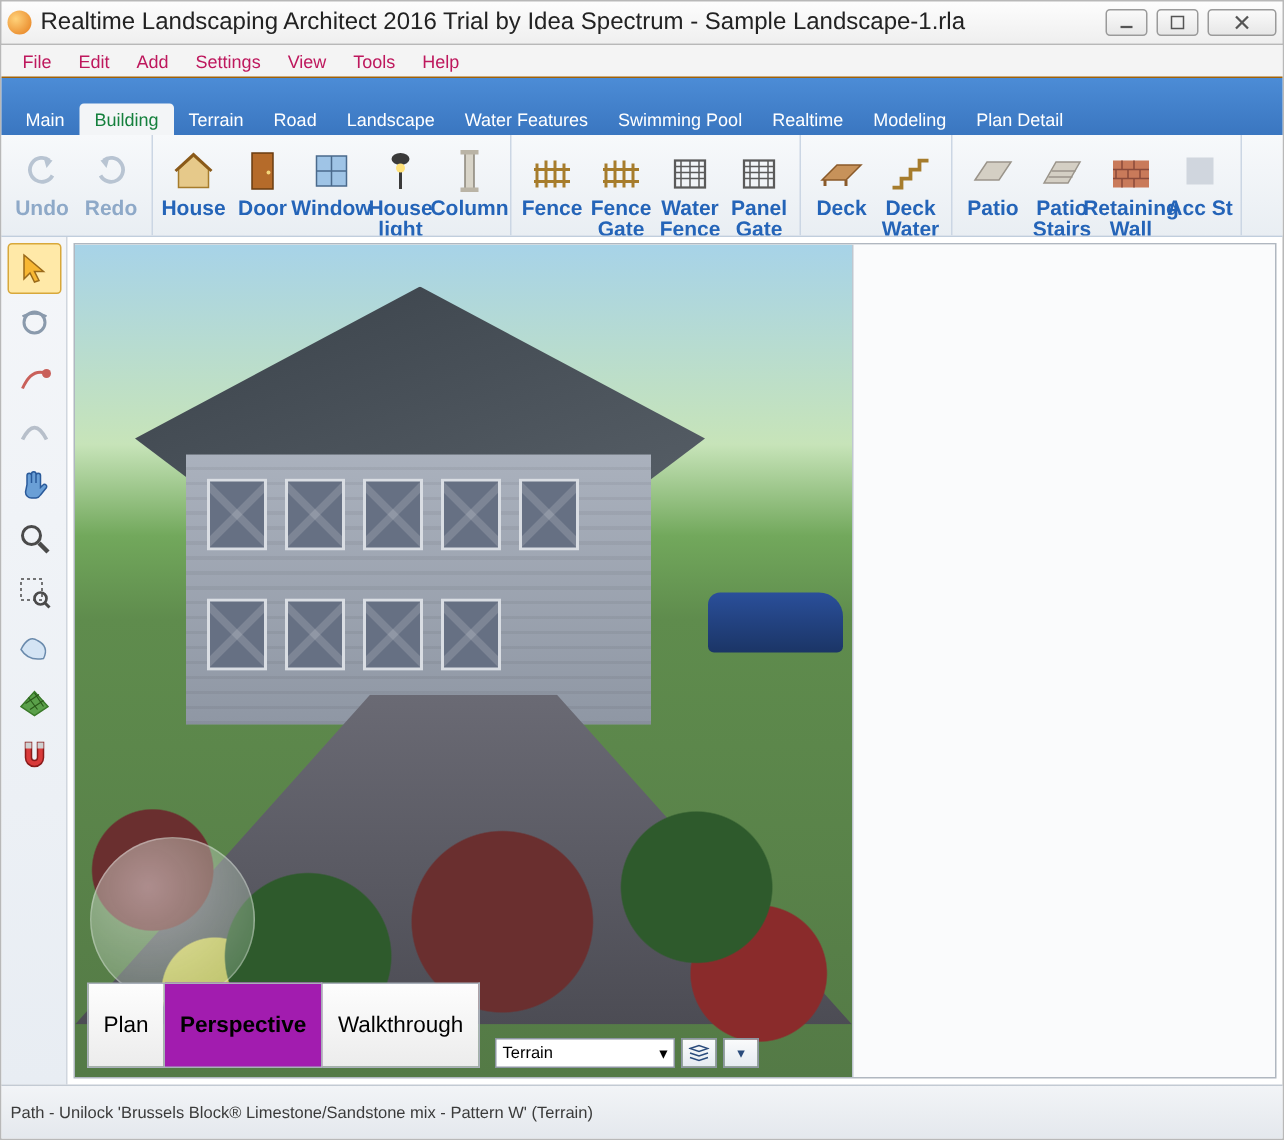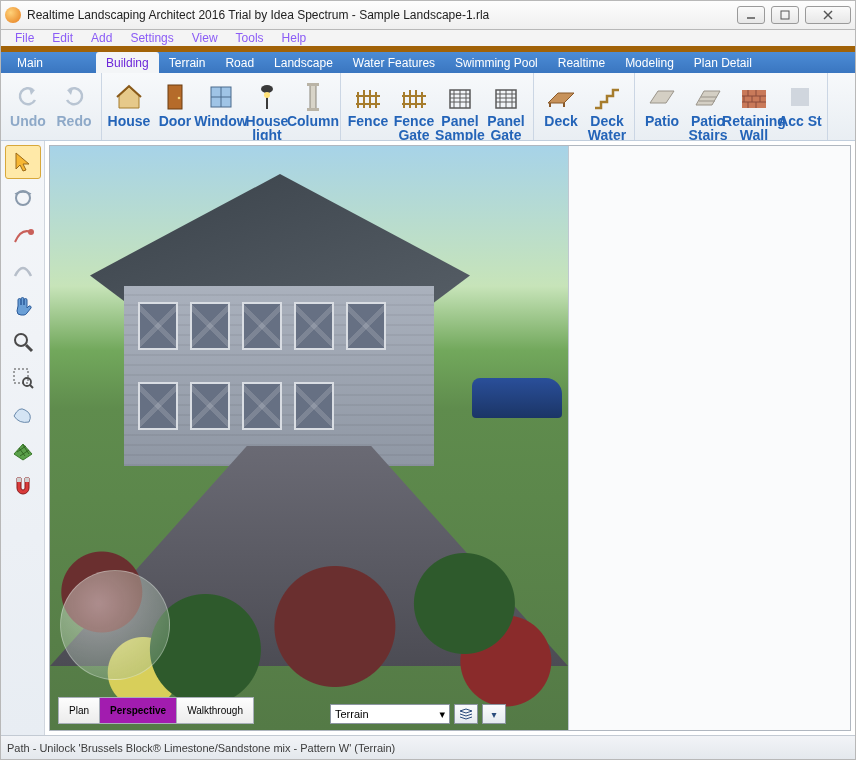--- a/index.html
+++ b/index.html
@@ -1,36 +1,36 @@
 <!DOCTYPE html>
 <html><head>
 <meta charset="utf-8">
 <style>
 * { box-sizing: border-box; margin: 0; padding: 0; font-family: "Segoe UI", Tahoma, sans-serif; }
 body { background: #fff; width: 856px; height: 760px; overflow: hidden; }
 
 
 .titlebar { height: 30px; background: linear-gradient(#fdfdfd,#efefef); border: 1px solid #b8b8b8; display: flex; align-items: center; padding: 0 4px; }
 .titlebar .icon { width: 16px; height: 16px; margin-right: 6px; background: radial-gradient(circle at 35% 35%, #ffd27a, #e57b1a); border-radius: 50%; }
-.titlebar .title { font-size: 12px; color: #222; flex: 1; }
+.titlebar .title { font-size: 16px; color: #222; flex: 1; }
 .winbtns { display: flex; gap: 6px; }
 .winbtn { width: 28px; height: 18px; border: 1px solid #9a9a9a; border-radius: 3px; background: linear-gradient(#fafafa,#e7e7e7); display:flex;align-items:center;justify-content:center; font-size:10px; color:#555; cursor:pointer;}
 .winbtn.close { width: 46px; }
 
 
 .outer { border: 1px solid #b8b8b8; border-top: none; height: 730px; background: #fff; display:flex; flex-direction:column;}
 
 
-.menubar { height: 22px; background: #f4f4f4; display:flex; align-items:center; gap: 2px; padding: 0 6px; font-size: 12px; color:#8b5cf6; border-bottom:6px solid #a16207;}
+.menubar { height: 22px; background: #f4f4f4; display:flex; align-items:center; gap: 2px; padding: 0 6px; font-size: 12px; color:#be185d; border-bottom:1px solid #a16207;}
 .menubar span { padding: 2px 8px; cursor:pointer; }
 
 
-.ribbon-tabs { height: 21px; background: linear-gradient(#4c8cd6,#3a76c0); display:flex; align-items:flex-end; padding-left:6px; font-size:12px; }
+.ribbon-tabs { height: 38px; background: linear-gradient(#4c8cd6,#3a76c0); display:flex; align-items:flex-end; padding-left:6px; font-size:12px; }
 .ribbon-tabs .tab { color: #fff; padding: 4px 10px 3px; cursor:pointer; }
-.ribbon-tabs .tab.active { background: #f3f5f7; color:#6d28d9; border-radius:3px 3px 0 0;margin-left:43px; }
+.ribbon-tabs .tab.active { background: #f3f5f7; color:#15803d; border-radius:3px 3px 0 0; }
 
 
 .toolbar { height: 68px; background: linear-gradient(#f7f9fb,#e9eef3); border-bottom:1px solid #c1cedd; display:flex; overflow:hidden;}
 .tool-group { display:flex; border-right:1px solid #cbd6e4; padding: 2px 4px; }
 .tool-btn { width: 46px; display:flex; flex-direction:column; align-items:center; justify-content:center; gap:2px; font-size:14px; color:#2464b8; cursor:pointer; padding-top:4px;font-weight:bold;}
 .tool-btn .ticon { width:30px; height:30px; display:flex; align-items:center; justify-content:center; }
 .tool-btn.disabled { color:#8ea9c8; }
 .tool-btn .lbl { text-align:center; line-height:1.05; height:22px; display:flex; align-items:flex-start; justify-content:center;}
 
 
@@ -62,30 +62,30 @@
   radial-gradient(circle at 55% 55%,#6a2f2f 0 60px,transparent 61px),
   radial-gradient(circle at 80% 45%,#2e5a2c 0 50px,transparent 51px),
   radial-gradient(circle at 88% 70%,#8a2b2b 0 45px,transparent 46px),
   radial-gradient(circle at 18% 75%,#d8cf5a 0 35px,transparent 36px);
 }
 .car { position:absolute; right:6px; top:232px; width:90px; height:40px; background:linear-gradient(#2a4f9a,#1b3566); border-radius:8px 16px 4px 4px;}
 .navball { position:absolute; left:10px; bottom:50px; width:110px; height:110px; border-radius:50%; background:radial-gradient(circle at 35% 30%, rgba(255,255,255,.45), rgba(120,160,120,.35)); border:1px solid rgba(255,255,255,.3);}
 
 
 .view-tabs { position:absolute; left:8px; bottom:6px; display:flex; gap:0; }
-.vtab { font-size:10px; padding:7px 10px; background:linear-gradient(#fdfdfd,#ececec); border:1px solid #a8afb9; cursor:pointer; }
+.vtab { font-size:15px; padding:19px 10px; background:linear-gradient(#fdfdfd,#ececec); border:1px solid #a8afb9; cursor:pointer; }
 .vtab:not(:first-child){ border-left:none; }
 .vtab.active { background:#a21caf; font-weight:700; }
 
 .layer-combo { position:absolute; right:62px; bottom:6px; display:flex; align-items:center; }
 .layer-combo .combo { width:120px; height:20px; font-size:11px; border:1px solid #8c95a1; background:#fff; padding:0 4px; display:flex; align-items:center; justify-content:space-between; cursor:pointer;}
 .mini-btn { width:24px; height:20px; border:1px solid #8c95a1; background:linear-gradient(#fafbfc,#e5eaf0); margin-left:4px; display:flex; align-items:center; justify-content:center; font-size:10px; cursor:pointer; color:#2a4b7c;}
 
 
-.statusbar { height:24px; background:linear-gradient(#f2f4f7,#e4e8ed); border-top:1px solid #c3cad3; font-size:11px; color:#3b3b3b; display:flex; align-items:center; padding:0 6px;}
+.statusbar { height:36px; background:linear-gradient(#f2f4f7,#e4e8ed); border-top:1px solid #c3cad3; font-size:11px; color:#3b3b3b; display:flex; align-items:center; padding:0 6px;}
 </style>
 </head>
 <body>
 
 <div class="titlebar">
   <div class="icon"></div>
   <div class="title">Realtime Landscaping Architect 2016 Trial by Idea Spectrum - Sample Landscape-1.rla</div>
   <div class="winbtns">
     <div class="winbtn">
         <svg width="10" height="10">
@@ -219,21 +219,21 @@
           </div>
           <div class="lbl">Fence Gate</div>
         </div>
         <div class="tool-btn">
           <div class="ticon">
             <svg width="28" height="26">
               <rect x="4" y="6" width="20" height="18" fill="none" stroke="#5a5a5a" stroke-width="1.5"></rect>
               <path d="M4 10 H24 M4 14 H24 M4 18 H24 M8 6 V24 M14 6 V24 M20 6 V24" stroke="#5a5a5a" stroke-width="1"></path>
             </svg>
           </div>
-          <div class="lbl">Panel Sample</div>
+          <div class="lbl">Water Fence</div>
         </div>
         <div class="tool-btn">
           <div class="ticon">
             <svg width="28" height="26">
               <rect x="4" y="6" width="20" height="18" fill="none" stroke="#5a5a5a" stroke-width="1.5"></rect>
               <path d="M4 10 H24 M4 14 H24 M4 18 H24 M8 6 V24 M14 6 V24 M20 6 V24" stroke="#5a5a5a" stroke-width="1"></path>
             </svg>
           </div>
           <div class="lbl">Panel Gate</div>
         </div>

